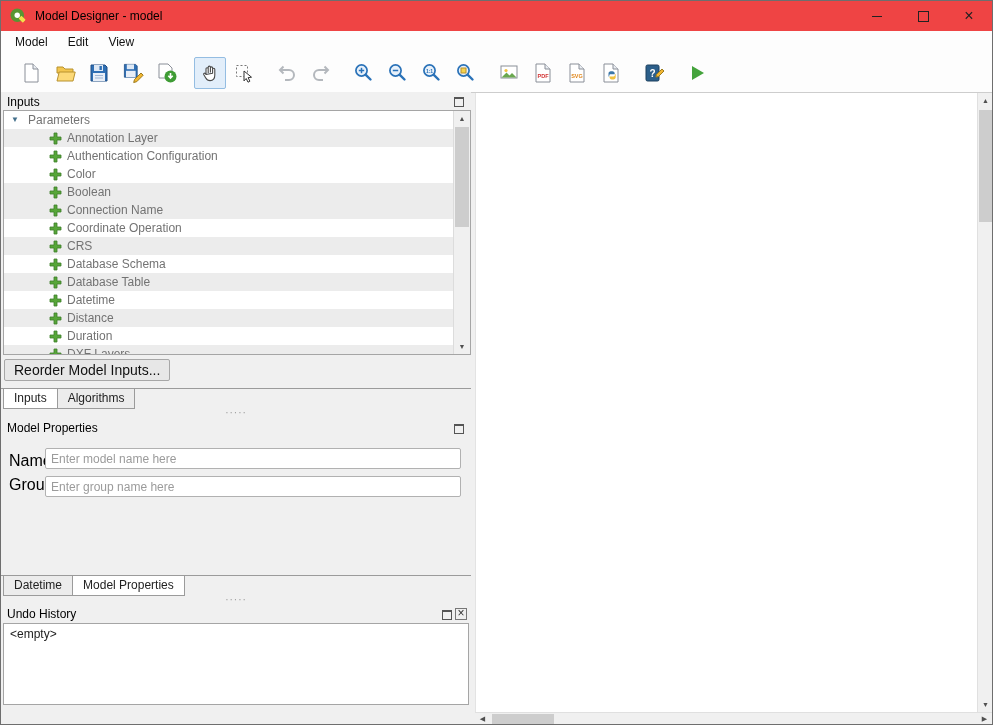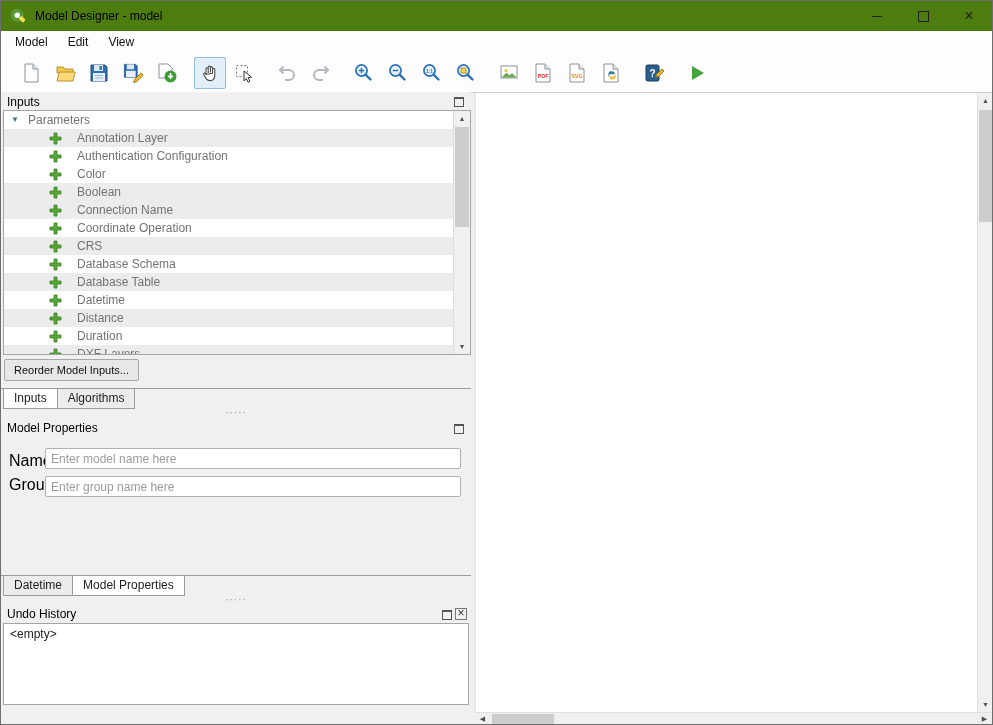--- a/index.html
+++ b/index.html
@@ -1,20 +1,20 @@
 <!DOCTYPE html>
 <html><head>
 <meta charset="utf-8">
 <style>
   html,body{margin:0;padding:0;background:#fff;}
   body{font-family:"Liberation Sans",sans-serif;font-size:12px;color:#1a1a1a;}
   .window{position:relative;width:991px;height:723px;border:1px solid #6e6e6e;background:#f0f0f0;overflow:hidden;}
 
   
-  .titlebar{position:absolute;top:0;left:0;right:0;height:30px;background:#4d7c0f;display:flex;align-items:center;}
+  .titlebar{position:absolute;top:0;left:0;right:0;height:30px;background:#ef4444;display:flex;align-items:center;}
   .app-icon{margin-left:8px;width:18px;height:18px;display:flex;align-items:center;}
   .title-text{margin-left:8px;font-size:12px;color:#000;}
   .win-controls{margin-left:auto;display:flex;height:100%;}
   .win-btn{width:46px;height:100%;display:flex;align-items:center;justify-content:center;}
   .glyph-dash{display:inline-block;width:10px;border-top:1px solid #222;}
   .glyph-box{display:inline-block;width:9px;height:9px;border:1px solid #222;}
   .glyph-x{font-size:16px;line-height:16px;color:#222;}
 
   .menubar{position:absolute;top:30px;left:0;right:0;height:22px;background:#fdfdfd;display:flex;align-items:center;padding-left:4px;}
   .menu-item{padding:3px 10px;color:#111;}
@@ -32,30 +32,30 @@
   .panel-btn{position:absolute;width:14px;height:13px;display:flex;align-items:center;justify-content:center;}
   .float-glyph{width:8px;height:7px;border:1px solid #555;border-top:2px solid #555;}
   .close-glyph{font-size:12px;line-height:11px;color:#333;border:1px solid #777;width:10px;height:10px;display:flex;align-items:center;justify-content:center;}
 
   .tree{position:absolute;left:2px;top:18px;width:466px;height:243px;background:#fff;border:1px solid #a5a5a5;overflow:hidden;}
   .tree-rows{position:absolute;left:0;top:0;right:16px;bottom:0;overflow:hidden;}
   .tree-row{height:18px;line-height:18px;display:flex;align-items:center;white-space:nowrap;}
   .tree-row.alt{background:#ececec;}
   .tree-row .expander{width:10px;margin-left:7px;font-size:8px;color:#44708c;display:inline-flex;}
   .tree-row.root .tree-label{margin-left:7px;}
-  .tree-row.item{padding-left:45px;gap:10px;}
+  .tree-row.item{padding-left:45px;}
   .tree-row .plus{width:13px;height:13px;display:inline-flex;margin-right:5px;}
   .tree-label{color:#737373;}
 
   .scrollbar-v{position:absolute;right:0;top:0;width:16px;bottom:0;background:#f0f0f0;border-left:1px solid #dcdcdc;}
   .sb-btn{position:absolute;left:0;width:16px;height:15px;display:flex;align-items:center;justify-content:center;font-size:7px;color:#505050;}
   .sb-btn.up{top:0;} .sb-btn.down{bottom:0;}
   .sb-thumb{position:absolute;left:1px;width:14px;background:#cdcdcd;}
 
-  .reorder-btn{position:absolute;left:3px;top:267px;height:22px;padding:0 9px;font-family:"Liberation Sans",sans-serif;font-size:11px;background:#e7e7e7;border:1px solid #a7a7a7;border-radius:2px;color:#111;}
+  .reorder-btn{position:absolute;left:3px;top:267px;height:22px;padding:0 9px;font-family:"Liberation Sans",sans-serif;font-size:14px;background:#e7e7e7;border:1px solid #a7a7a7;border-radius:2px;color:#111;}
 
   .tabbar{position:absolute;left:0;width:470px;height:22px;border-top:1px solid #9b9b9b;display:flex;padding-left:2px;box-sizing:border-box;}
   .tab{font-size:12px;padding:2px 10px 0;background:#ececec;border:1px solid #9b9b9b;border-top:none;color:#222;margin-right:-1px;height:17px;}
   .tab.active{background:#fff;}
 
   .splitter{position:absolute;left:0;width:470px;text-align:center;color:#9a9a9a;font-size:10px;letter-spacing:1px;line-height:6px;}
 
   .form-label{position:absolute;left:8px;font-size:16px;color:#000;}
   .form-input{position:absolute;left:44px;width:404px;height:17px;border:1px solid #b1b1b1;border-radius:2px;padding:1px 5px;font-family:"Liberation Sans",sans-serif;font-size:12px;color:#222;background:#fff;}
   .form-input::placeholder{color:#9b9b9b;}

